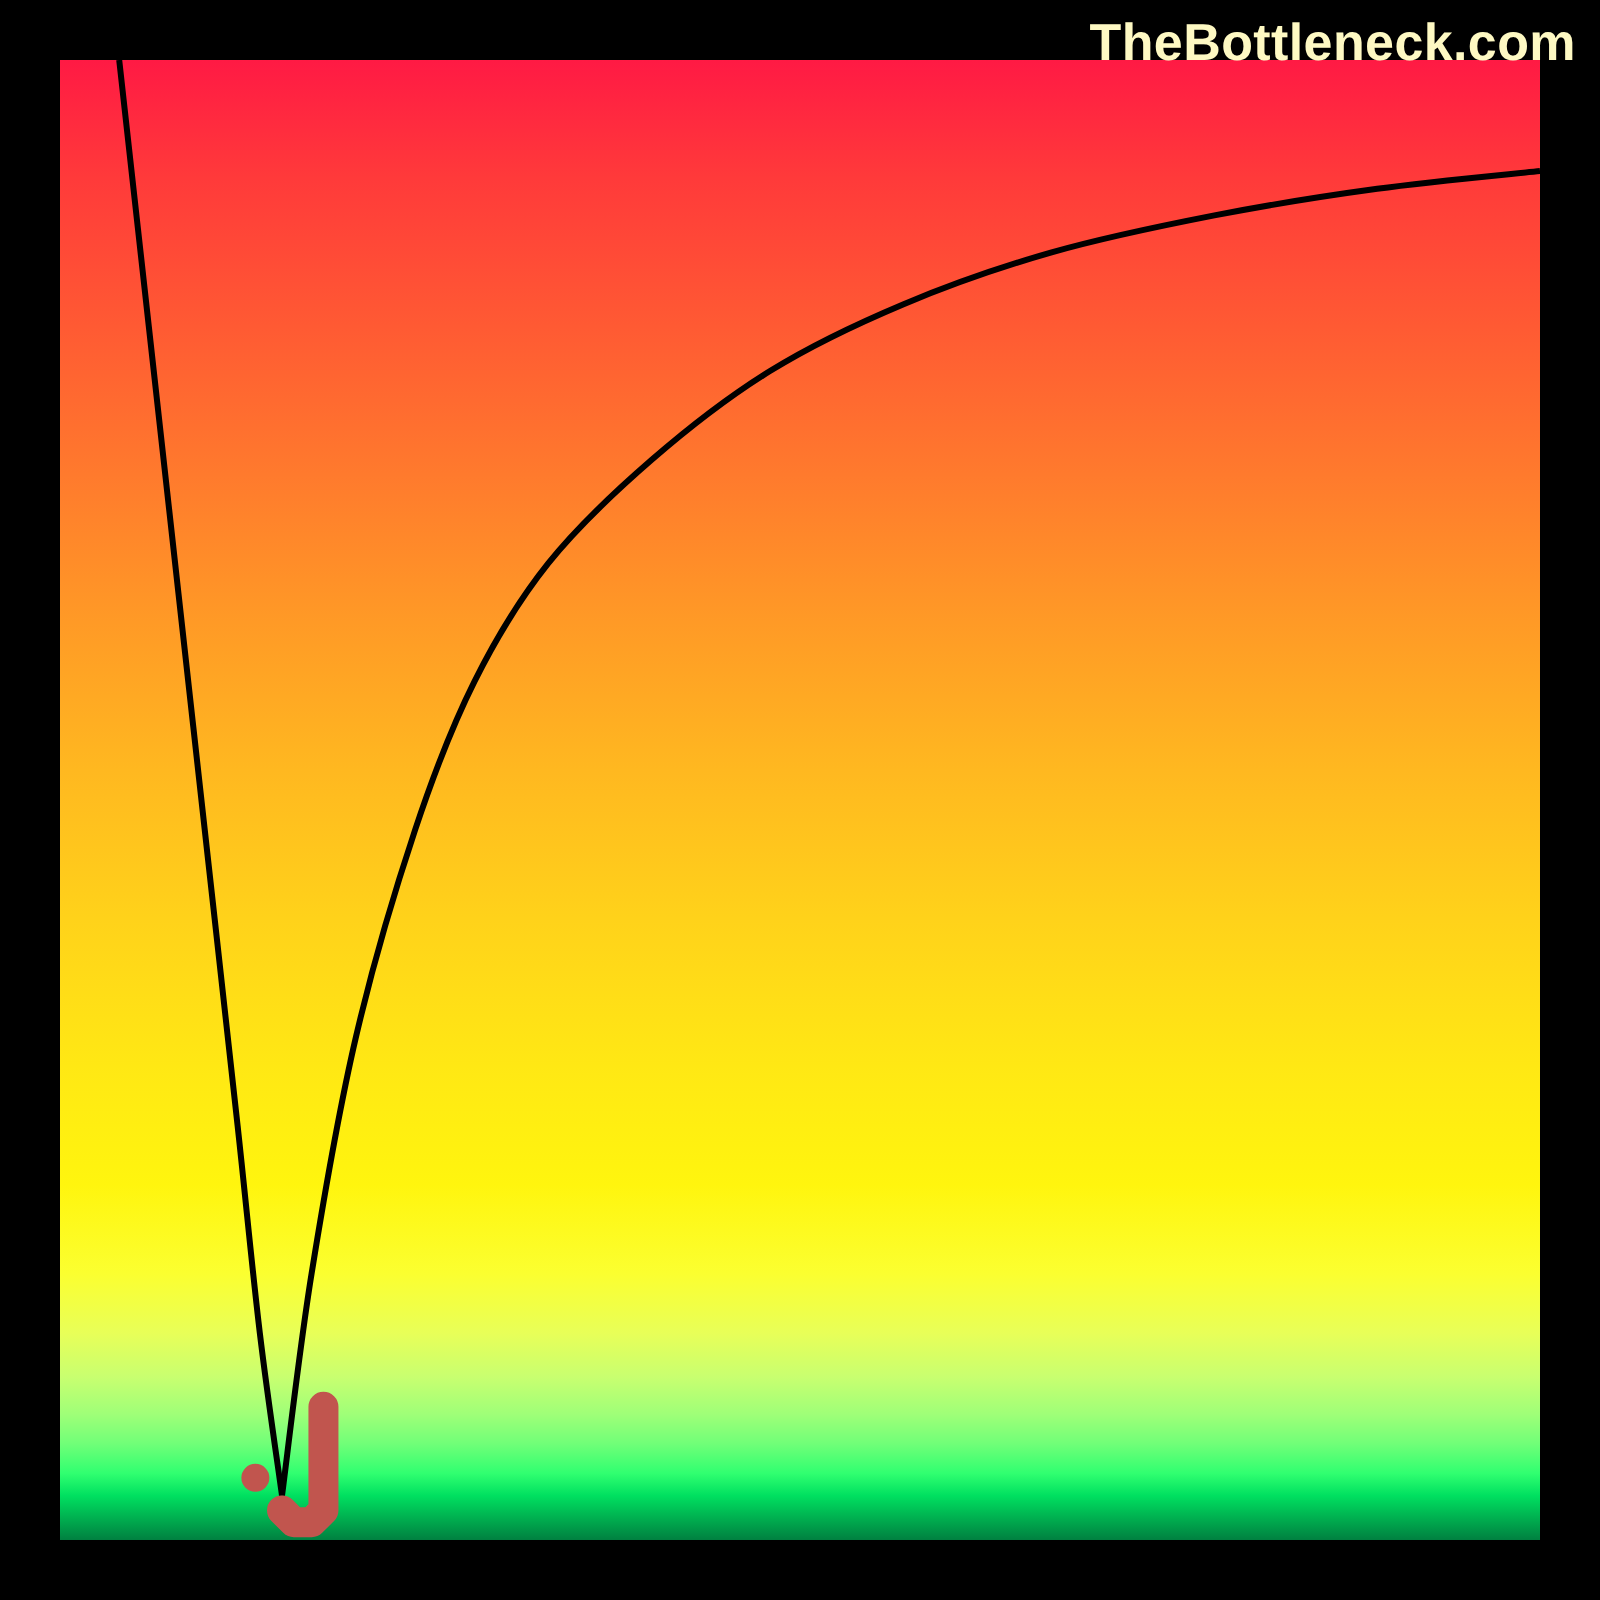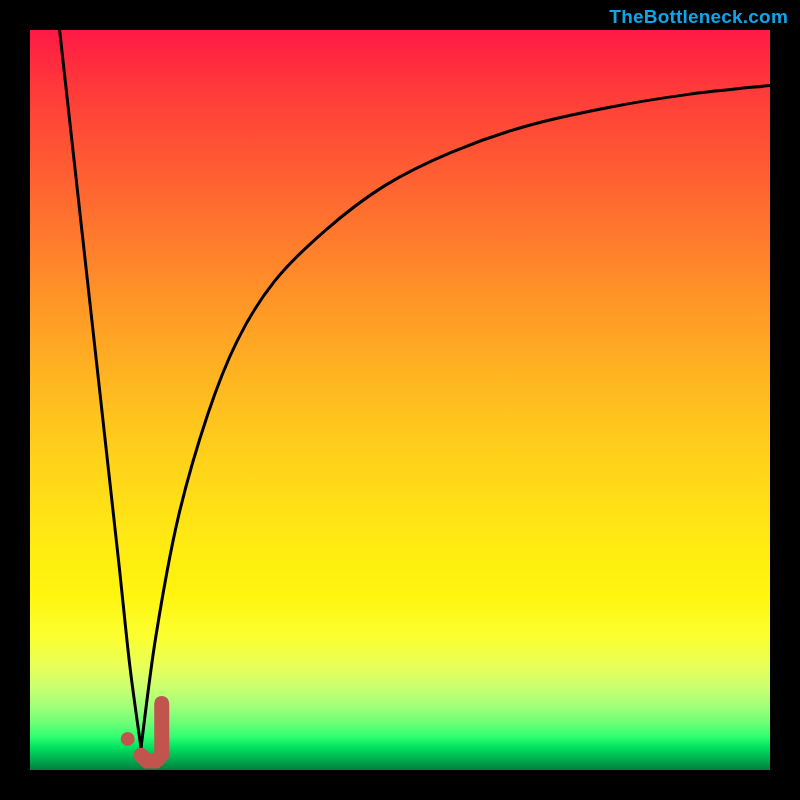--- a/index.html
+++ b/index.html
@@ -51,22 +51,22 @@
     );
   }
   .curve-layer {
     position: absolute;
     inset: 0;
   }
   .watermark {
     position: absolute;
     top: 6px;
     right: 12px;
-    color: #0ea5e9;
-    font-size: 19px;
+    color: #fef9c3;
+    font-size: 26px;
     font-weight: 600;
     letter-spacing: 0.2px;
     user-select: none;
   }
 </style>
 </head>
 <body>
 
 <div class="frame">
   <div class="plot">

